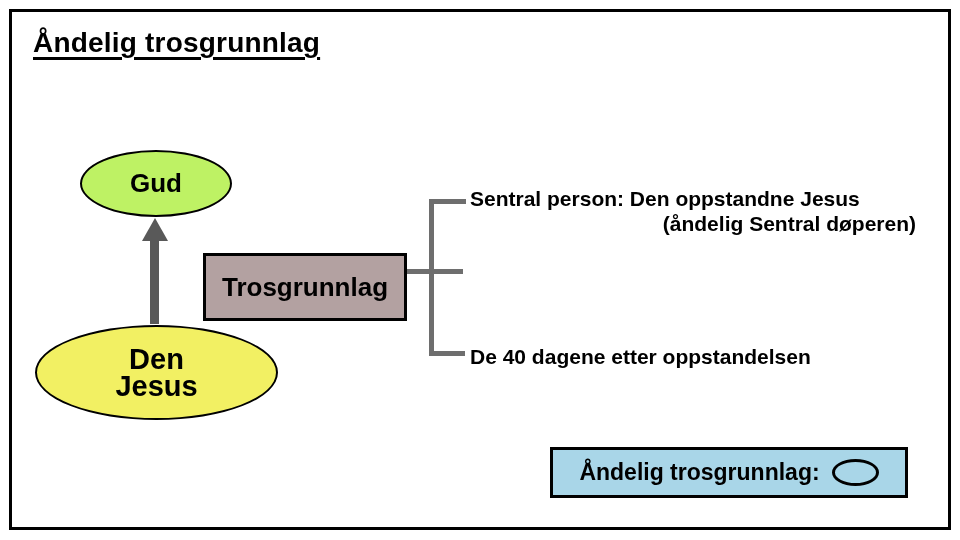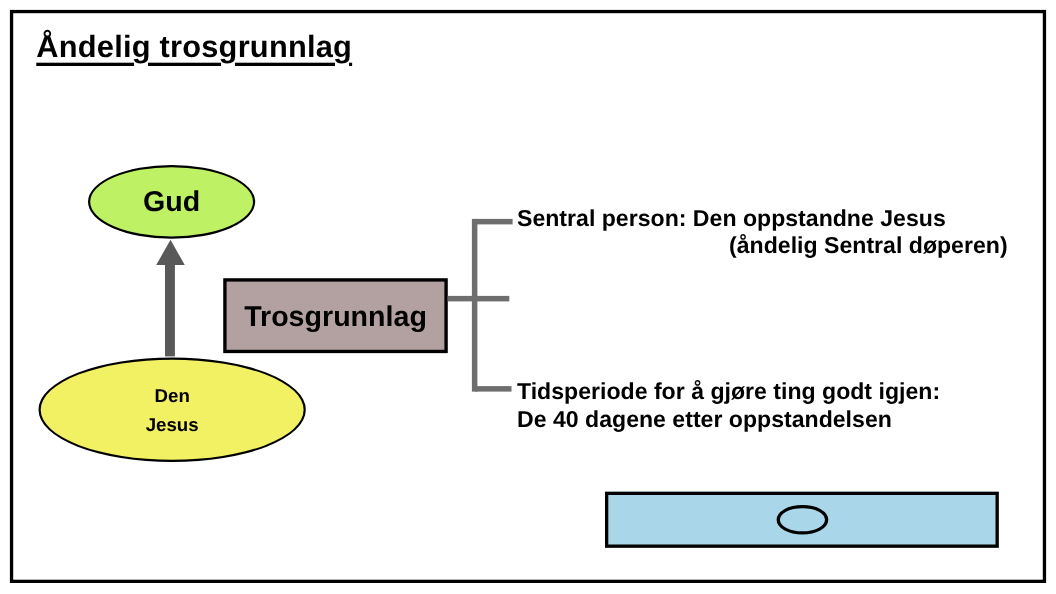--- a/index.html
+++ b/index.html
@@ -44,21 +44,21 @@
   .arrow-shaft {
     position:absolute; left:150px; top:239px; width:9px; height:85px;
     background:#595959;
   }
 
   
   .jesus {
     position:absolute; left:35px; top:325px; width:243px; height:95px;
     background:#f2f063; border:2px solid #000000; border-radius:50%;
     display:flex; flex-direction:column; align-items:center; justify-content:center;
-    font-size:17px; line-height:27px; text-align:center;
+    font-size:29px; line-height:27px; text-align:center;
   }
 
   
   .trosgrunnlag {
     position:absolute; left:203px; top:237px; width:204px; height:68px;
     background:#b3a1a1; border:3px solid #000000;
     display:flex; align-items:center; justify-content:center;
     font-size:26px;
     margin-top:16px;
   }
@@ -125,19 +125,19 @@
 
 <div class="detail detail-1">
   <span class="l1">Sentral person: Den oppstandne Jesus</span>
   <span class="l2 right">(åndelig Sentral døperen)</span>
 </div>
 
 <div class="detail detail-2">
 </div>
 
 <div class="detail detail-3">
-  <span class="l1">Tidsperiode for å gjøre ting godt igjen:</span>
   <span class="l2 left">De 40 dagene etter oppstandelsen</span>
 </div>
 
 <div class="legend">
+  <span>Åndelig trosgrunnlag:</span>
   <span class="legend-ellipse"></span>
 </div>
 
 </body></html>

